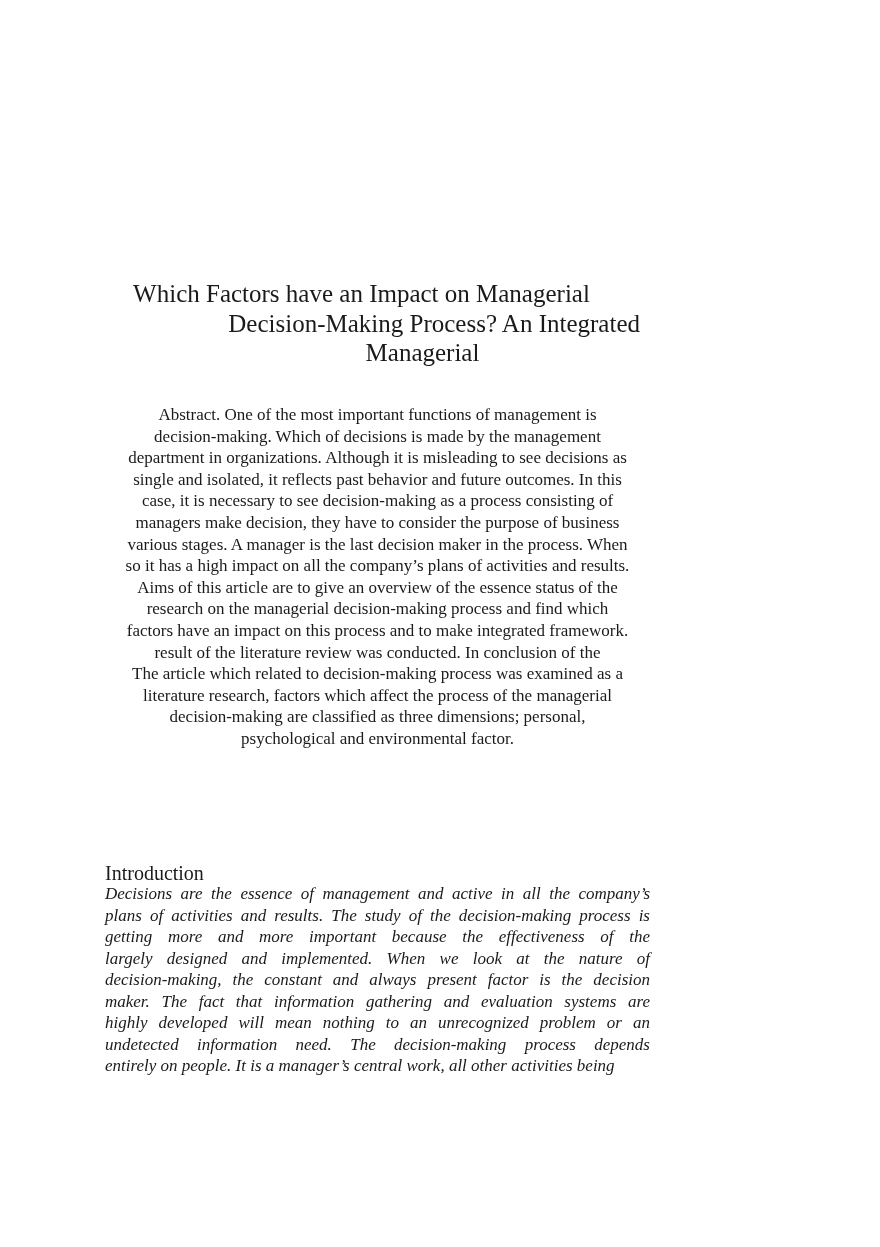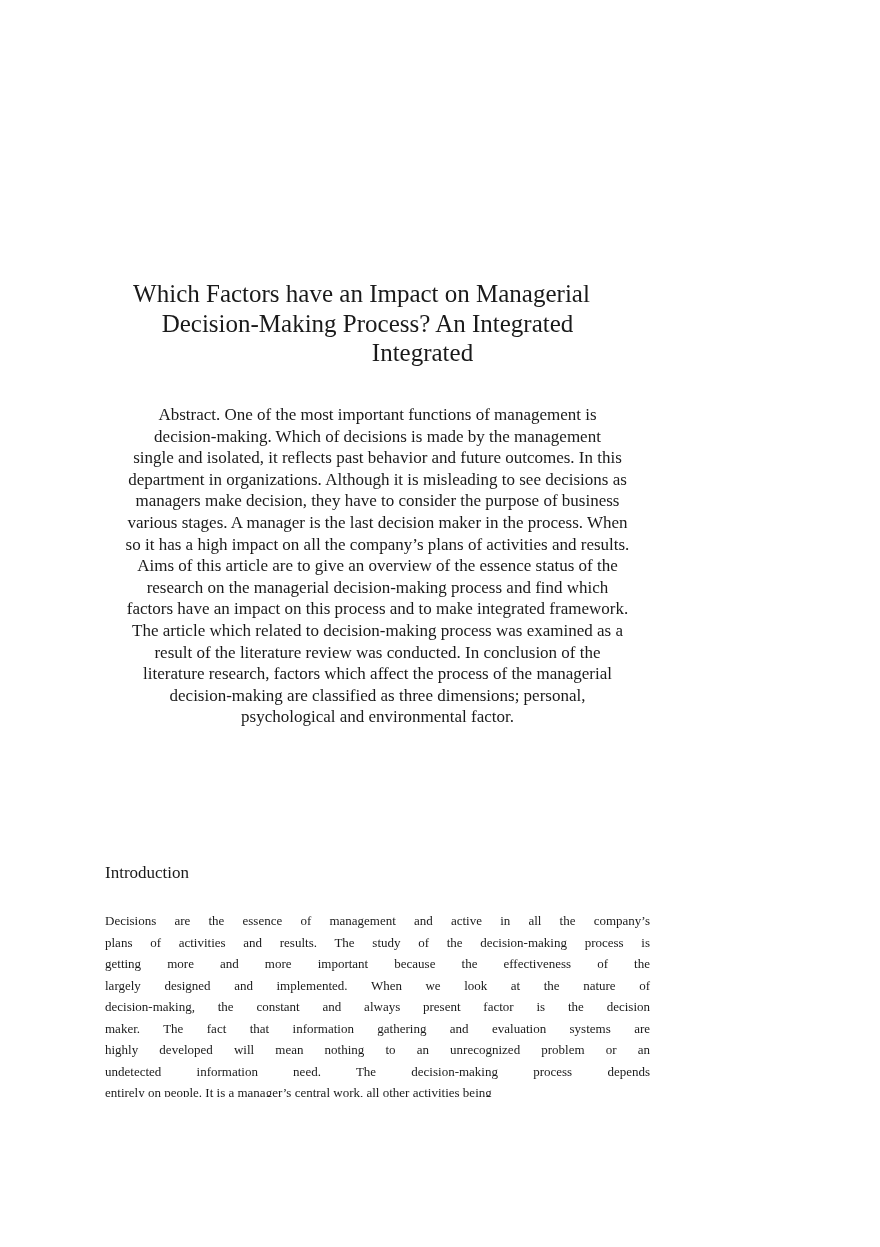--- a/index.html
+++ b/index.html
@@ -26,98 +26,100 @@
     top: 279px;
     font-size: 25px;
     line-height: 29.5px;
     text-align: center;
   }
   .title-block .title-line {
     position: relative;
     white-space: nowrap;
   }
   .title-block div:nth-of-type(1) { left: -16px; }
-  .title-block div:nth-of-type(2) { left: -10px; }
+  .title-block div:nth-of-type(2) { left: -10px; text-align: right; }
   .title-block div:nth-of-type(3) { left: 45px; }
 
   
   .abstract-block {
     top: 404px;
     font-size: 17px;
     line-height: 21.6px;
     text-align: center;
   }
   .abstract-block .abstract-line {
     white-space: nowrap;
   }
 
   
   .intro-heading {
     top: 858px;
     margin: 0;
     font-weight: normal;
-    font-size: 17px;
+    font-size: 20px;
     line-height: 30px;
     text-align: left;
   }
 
   
   .body-block {
-    top: 910px;
-    font-size: 13px;
+    top: 883px;
+    font-size: 17px;
     line-height: 21.5px;
+    font-style: italic;
   }
   .body-block .body-line {
     text-align: justify;
     text-align-last: justify;
   }
   .body-block div:last-of-type {
     text-align-last: left;
   }
 </style>
 </head>
 <body>
 
 <div class="page">
 
   <div class="column title-block">
 
       <div class="title-line">Which Factors have an Impact on Managerial</div>
 
       <div class="title-line">Decision-Making Process? An Integrated</div>
 
-      <div class="title-line">Integrated</div>
+      <div class="title-line">Managerial</div>
     </div>
 
   <div class="column abstract-block">
 
       <div class="abstract-line">Abstract. One of the most important functions of management is</div>
 
       <div class="abstract-line">decision-making. Which of decisions is made by the management</div>
 
+      <div class="abstract-line">department in organizations. Although it is misleading to see decisions as</div>
+
       <div class="abstract-line">single and isolated, it reflects past behavior and future outcomes. In this</div>
 
-      <div class="abstract-line">department in organizations. Although it is misleading to see decisions as</div>
-
+      <div class="abstract-line">case, it is necessary to see decision-making as a process consisting of</div>
 
       <div class="abstract-line">managers make decision, they have to consider the purpose of business</div>
 
       <div class="abstract-line">various stages. A manager is the last decision maker in the process. When</div>
 
       <div class="abstract-line">so it has a high impact on all the company’s plans of activities and results.</div>
 
       <div class="abstract-line">Aims of this article are to give an overview of the essence status of the</div>
 
       <div class="abstract-line">research on the managerial decision-making process and find which</div>
 
       <div class="abstract-line">factors have an impact on this process and to make integrated framework.</div>
 
+      <div class="abstract-line">result of the literature review was conducted. In conclusion of the</div>
+
       <div class="abstract-line">The article which related to decision-making process was examined as a</div>
-
-      <div class="abstract-line">result of the literature review was conducted. In conclusion of the</div>
 
       <div class="abstract-line">literature research, factors which affect the process of the managerial</div>
 
       <div class="abstract-line">decision-making are classified as three dimensions; personal,</div>
 
       <div class="abstract-line">psychological and environmental factor.</div>
     </div>
 
   <h1 class="column intro-heading">Introduction</h1>
 

